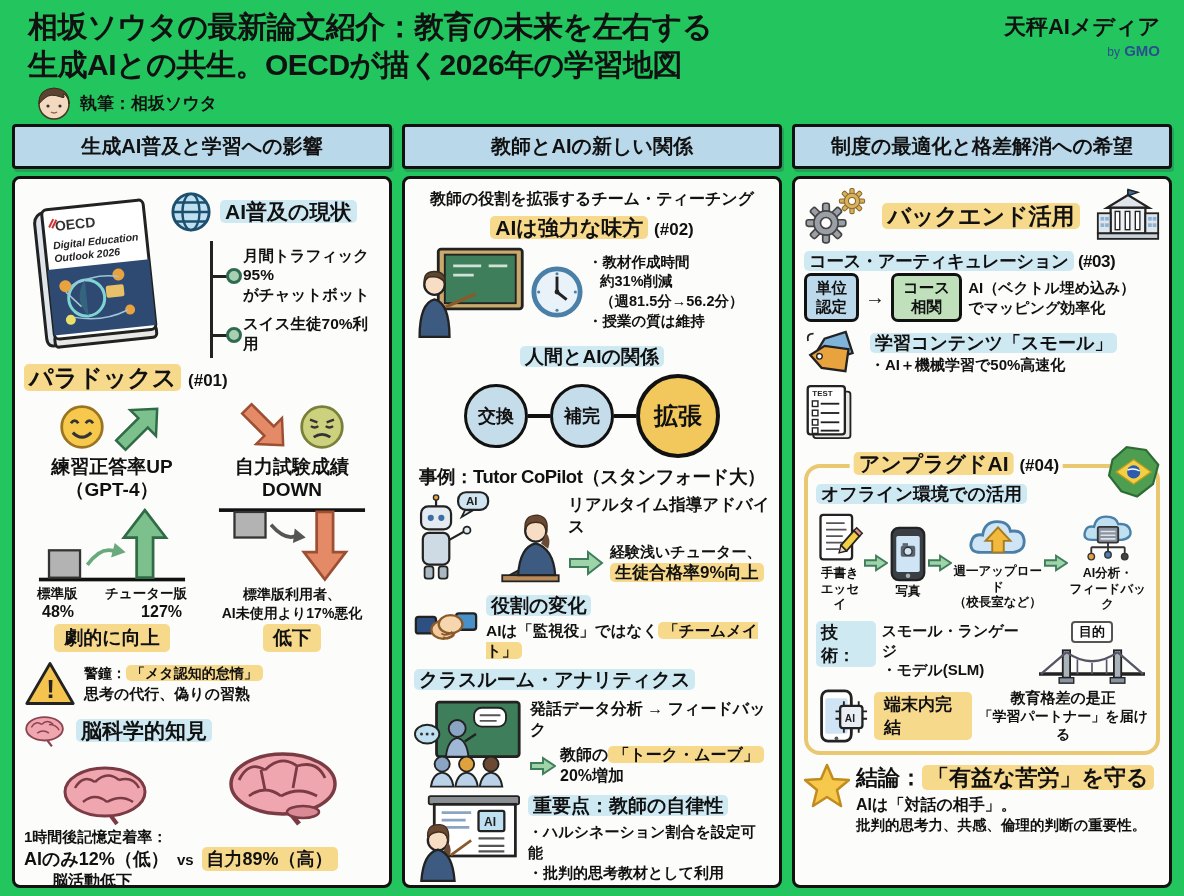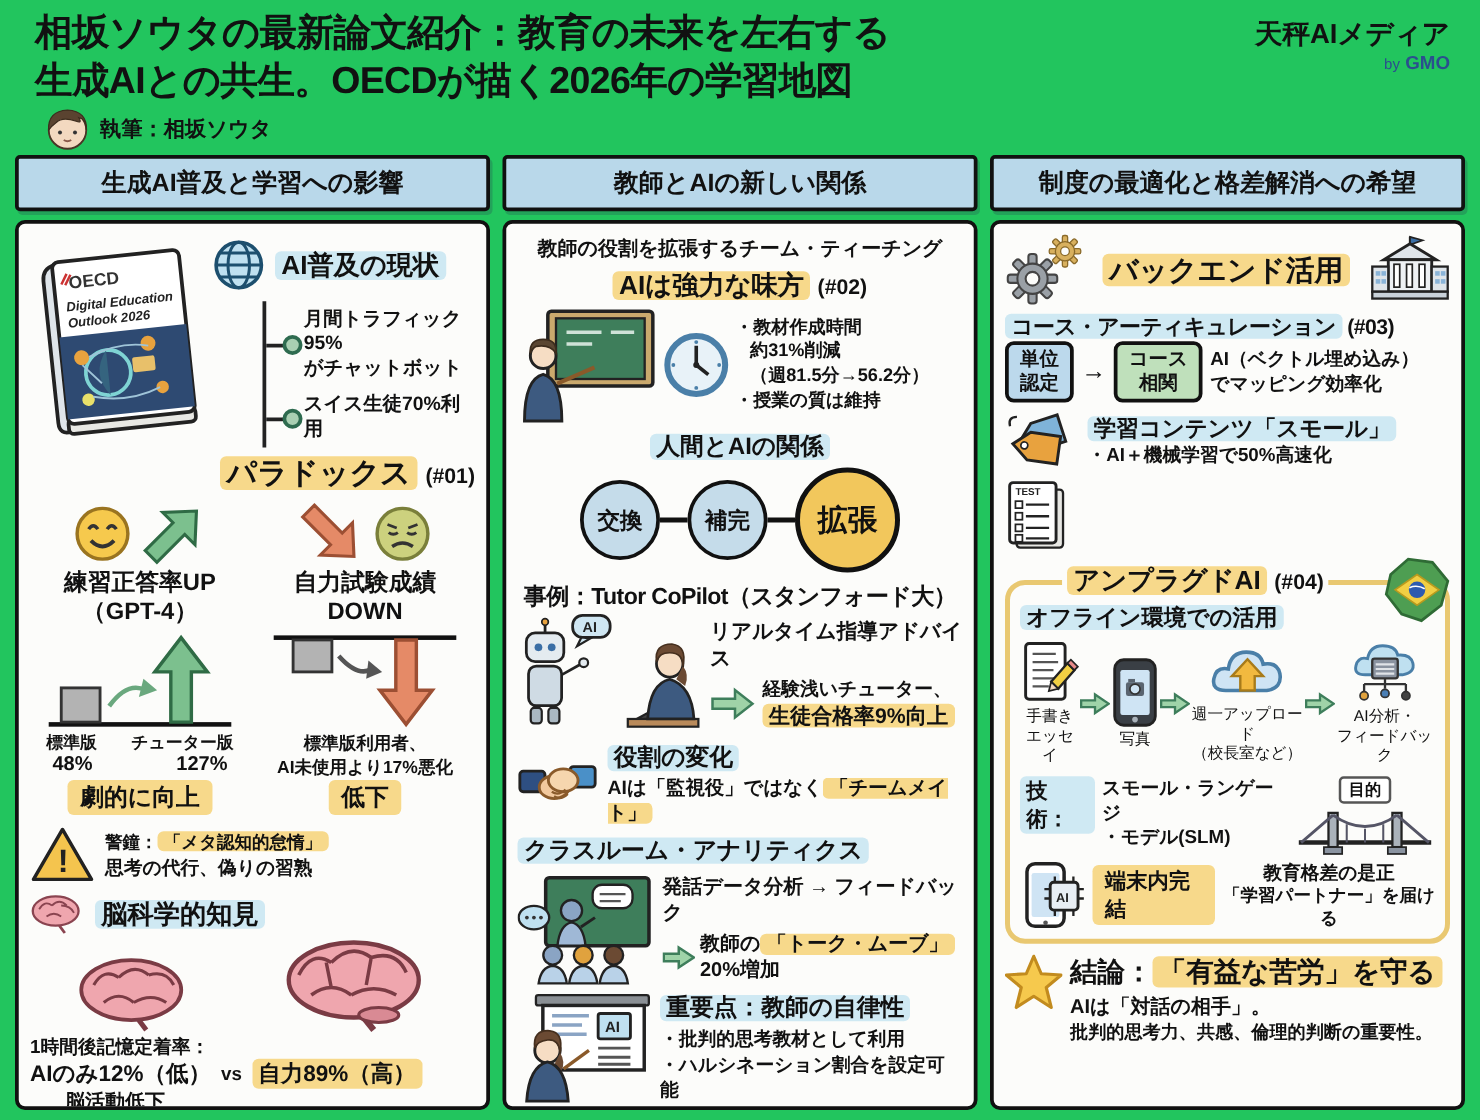--- a/index.html
+++ b/index.html
@@ -32,21 +32,21 @@
   .num{font-size:17px;font-weight:900;}
   .btxt{font-size:15px;font-weight:700;line-height:1.3;}
   
   .c1-top{display:flex;gap:6px;align-items:flex-start;}
   .book-wrap{transform:rotate(-6deg);margin:6px 0 0 2px;flex:none;}
   .tree{border-left:3px solid #222;margin:8px 0 0 40px;}
   .tree-item{position:relative;padding:5px 0 5px 30px;font-size:15.5px;font-weight:800;line-height:1.25;}
   .tree-item::before{content:'';position:absolute;left:0;top:50%;width:15px;height:3px;background:#222;}
   .tree-dot{position:absolute;left:13px;top:50%;margin-top:-7px;width:10px;height:10px;border-radius:50%;
     background:#a9cfb2;border:3px solid #2e6b4f;}
-  .pdx-title{text-align:right;font-size:24px;font-weight:900;margin-top:4px;}
+  .pdx-title{text-align:left;font-size:24px;font-weight:900;margin-top:4px;}
   .pdx-grid{display:grid;grid-template-columns:1fr 1fr;gap:4px;margin-top:4px;}
   .pdx-cell{display:flex;flex-direction:column;align-items:center;}
   .pdx-lbl{font-size:19px;font-weight:900;line-height:1.2;text-align:center;}
   .bar-lbls{display:flex;justify-content:space-between;width:150px;font-size:13.5px;font-weight:800;text-align:center;}
   .bar-vals{display:flex;justify-content:space-between;width:140px;font-size:16px;font-weight:900;text-align:center;}
   .warn-row{display:flex;gap:8px;align-items:center;margin-top:8px;}
   .warn-t{font-size:14px;font-weight:700;}
   .warn-s{font-size:15px;font-weight:800;margin-top:2px;}
   .brain-row{display:flex;align-items:center;gap:8px;margin-top:6px;}
   .brains{display:flex;align-items:flex-end;justify-content:space-around;margin-top:2px;}
@@ -84,21 +84,21 @@
   .fdesc{font-size:15px;font-weight:900;line-height:1.3;}
   .tag-row,.exam-row{display:flex;gap:8px;align-items:center;margin-top:6px;}
   .unplug{position:relative;border:4px solid #e9c871;border-radius:16px;margin-top:22px;
     padding:14px 8px 6px 8px;}
   .unplug-title{position:absolute;top:-18px;left:50%;transform:translateX(-62%);white-space:nowrap;
     background:#fcfcfa;font-size:21px;font-weight:900;padding:0 4px;}
   .brazil{position:absolute;top:-26px;right:-6px;}
   .off-title{font-size:18px;font-weight:900;margin-top:2px;}
   .steps{display:flex;align-items:center;justify-content:space-between;margin-top:6px;}
   .step{display:flex;flex-direction:column;align-items:center;}
-  .step-cap{font-size:12.5px;font-weight:400;text-align:center;line-height:1.25;margin-top:2px;}
+  .step-cap{font-size:12.5px;font-weight:700;text-align:center;line-height:1.25;margin-top:2px;}
   .tech-row{display:flex;gap:6px;margin-top:8px;align-items:flex-start;}
   .tech-txt{font-size:15px;font-weight:900;line-height:1.3;}
   .tech-bottom{display:flex;align-items:center;gap:6px;margin-top:2px;}
   .purpose{display:flex;flex-direction:column;align-items:center;}
   .purpose-lbl{font-size:13px;font-weight:900;border:2px solid #555;border-radius:4px;padding:0 6px;background:#fff;}
   .purpose-t1{font-size:15px;font-weight:900;}
   .purpose-t2{font-size:14px;font-weight:900;}
   .concl{display:flex;gap:6px;align-items:flex-start;margin-top:8px;}
   .concl-title{font-size:22px;font-weight:900;}
   .concl-l1{font-size:16px;font-weight:900;margin-top:2px;}
@@ -450,22 +450,22 @@
               <circle cx="26" cy="50" r="11" fill="#f6ddc4" stroke="#222" stroke-width="2.5"></circle>
               <path d="M15 48 Q13 32 28 33 Q40 34 37 52 Q36 40 26 41 Q17 42 15 48 Z" fill="#6b4a33" stroke="#452f1e" stroke-width="1.5"></path>
               <path d="M37 52 Q42 60 38 68 L32 62 Z" fill="#6b4a33"></path>
               <path d="M8 94 Q10 64 26 60 Q42 64 44 94 Z" fill="#3d5a80" stroke="#222" stroke-width="2.5"></path>
               <path d="M40 66 L62 50" stroke="#8a5a2a" stroke-width="3"></path>
             </svg>
           </span>
           <div>
             <div><span class="hl-b sub-title">重要点：教師の自律性</span></div>
             <div class="blt" style="font-size:15px;margin-top:3px;">
+              <div>・ハルシネーション割合を設定可能</div>
               <div>・批判的思考教材として利用</div>
-              <div>・ハルシネーション割合を設定可能</div>
             </div>
           </div>
         </div>
       </div>
     </div>
 
     <div class="colm">
       <div class="col-hdr">制度の最適化と格差解消への希望</div>
       <div class="panel">
 

